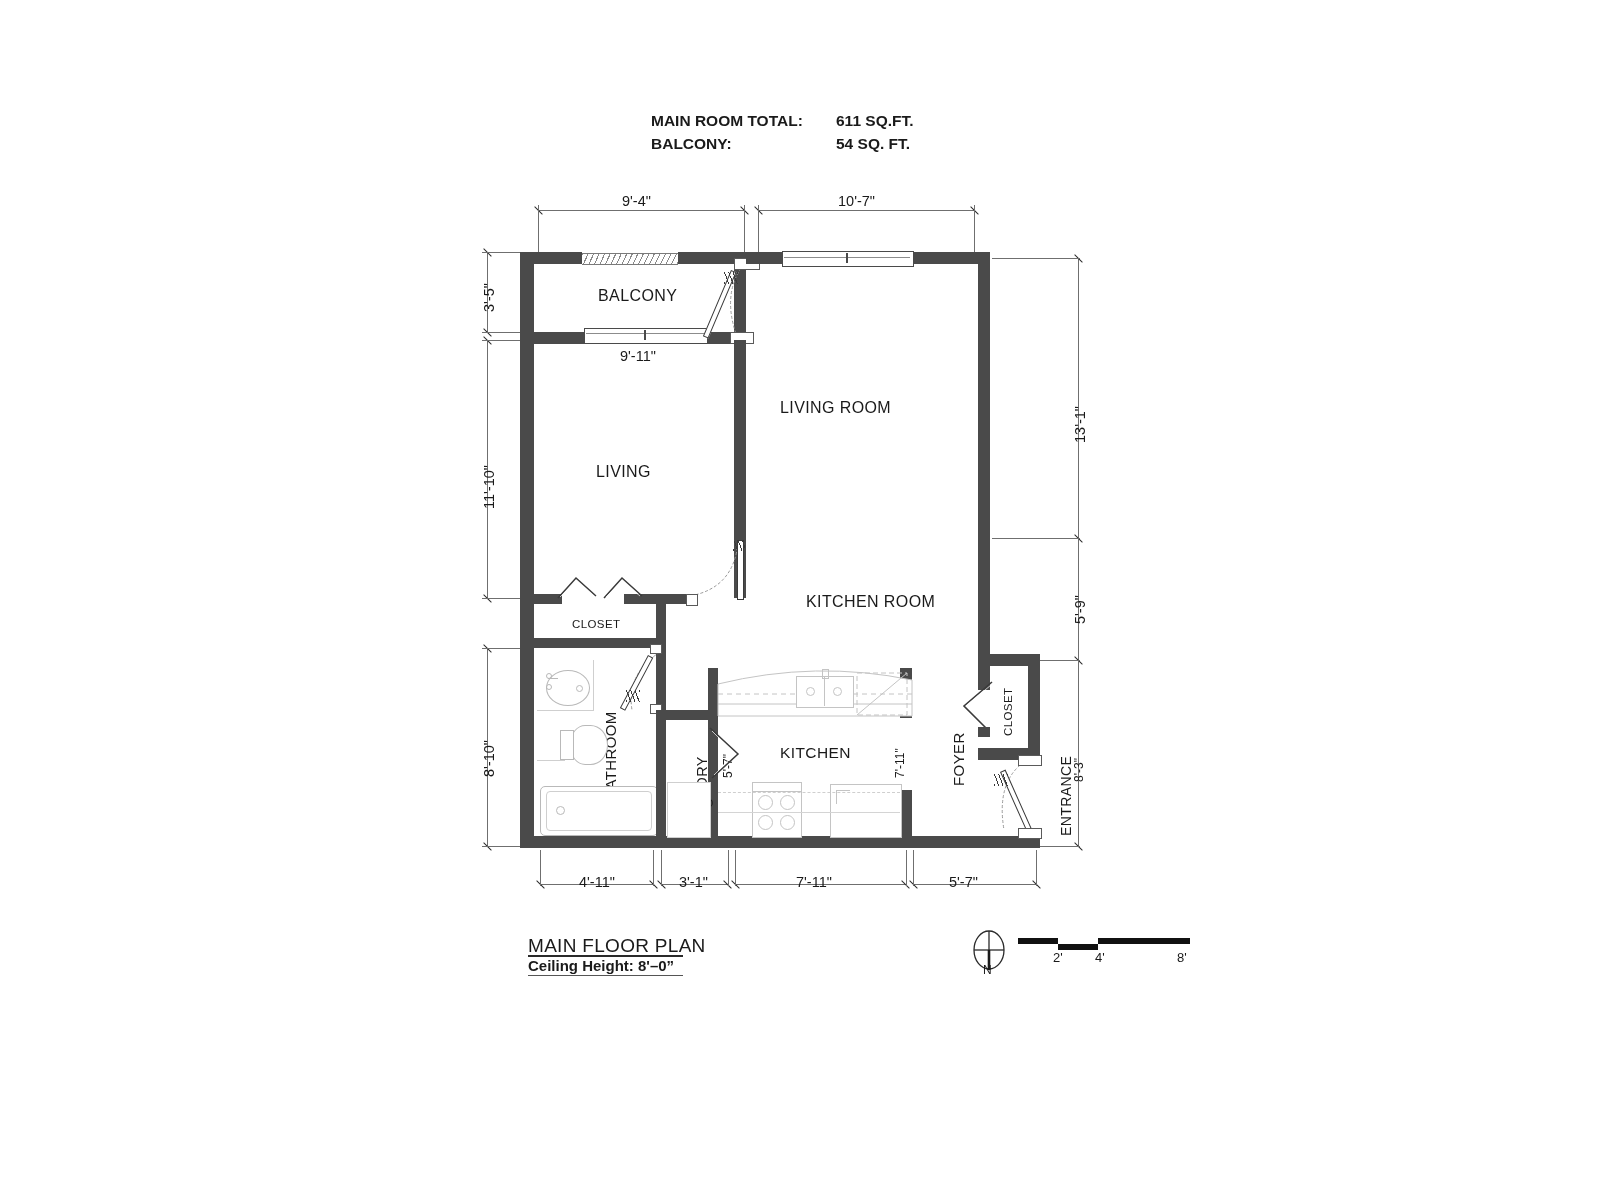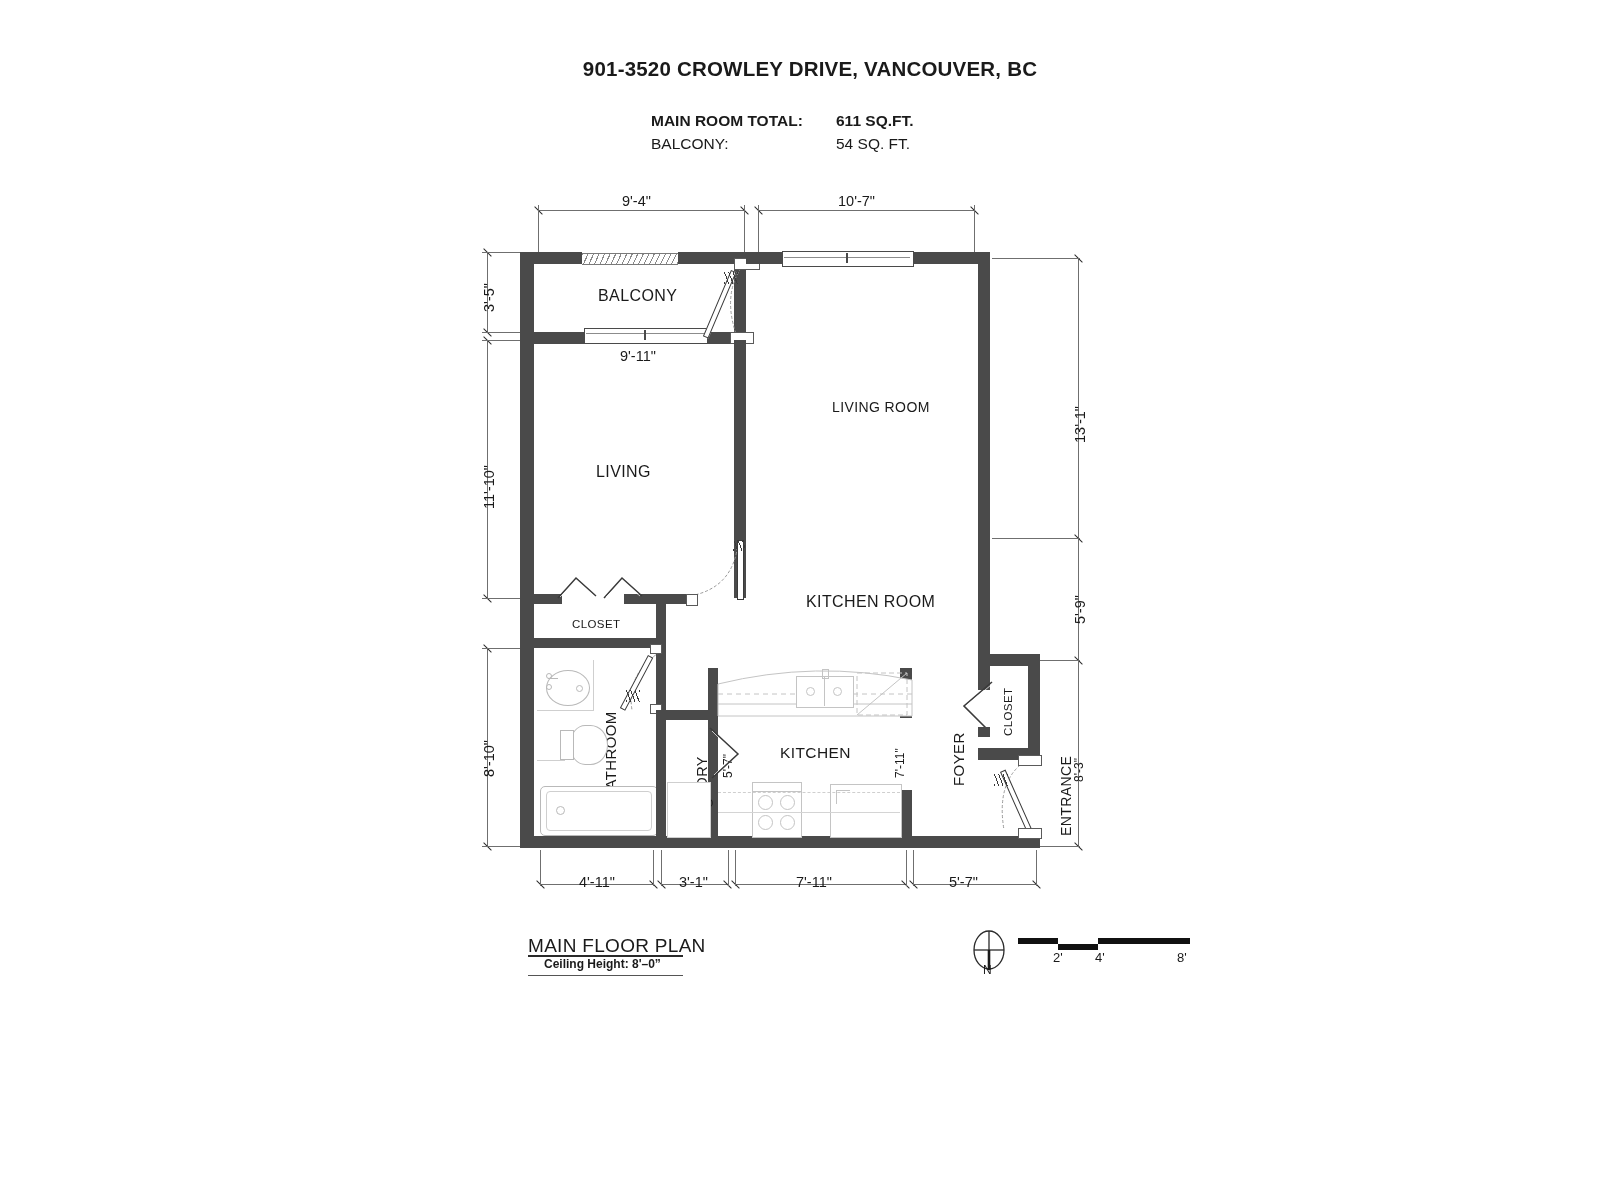--- a/index.html
+++ b/index.html
@@ -25,48 +25,47 @@
   .logo-text{position:absolute;left:0;top:88px;width:115px;text-align:center;
              font-size:20px;letter-spacing:1.2px;color:#a8a8a8;font-family:"Liberation Sans",sans-serif;}
   .logo-text sup{font-size:9px;vertical-align:super;}
 
   .title{position:absolute;left:460px;top:57px;width:700px;text-align:center;
          font-size:20.5px;font-weight:bold;letter-spacing:0.2px;}
   .tot-row{position:absolute;font-size:15.5px;}
   .tot-lbl{left:651px;}
   .tot-val{left:836px;}
   .r1{top:112px;font-weight:bold;}
-  .r2{top:135px;font-weight:normal;}
+  .r2{top:135px;font-weight:bold;}
 
   
   .wall{position:absolute;background:#4a4a4a;}
   .lbl{position:absolute;font-size:15.5px;letter-spacing:0.4px;white-space:nowrap;}
   .lbl-sm{position:absolute;font-size:11.5px;letter-spacing:0.4px;white-space:nowrap;}
   .vert{transform-origin:0 0;transform:rotate(-90deg);}
   .dim{position:absolute;font-size:14.5px;white-space:nowrap;}
   .dimv{position:absolute;font-size:14.5px;white-space:nowrap;transform-origin:0 0;transform:rotate(-90deg);}
   .dimsmv{position:absolute;font-size:12px;white-space:nowrap;transform-origin:0 0;transform:rotate(-90deg);}
   .exline{position:absolute;background:#6f6f6f;}
   .tick{position:absolute;width:11px;height:1px;background:#2a2a2a;transform-origin:center;transform:rotate(45deg);}
   .door-leaf{position:absolute;background:#2f2f2f;transform-origin:0 0;}
 
   
   .foot-title{position:absolute;left:528px;top:935px;font-size:19px;letter-spacing:0.3px;}
-  .foot-sub{position:absolute;left:528px;top:957px;font-size:12px;font-weight:bold;margin-left:16px;}
+  .foot-sub{position:absolute;left:528px;top:957px;font-size:15px;font-weight:bold;}
   .foot-rule{position:absolute;background:#2a2a2a;height:1.5px;}
   .n-letter{position:absolute;left:983px;top:963px;font-size:12px;}
   .sc-lbl{position:absolute;font-size:13px;}
 </style>
 </head>
 <body>
 
 <div id="stage">
 
 
-  <div class="title">901-3520 CROWLEY DRIVE, VANCOUVER, BC</div>
 
   <div class="tot-row tot-lbl r1">MAIN ROOM TOTAL:</div>
   <div class="tot-row tot-val r1">611 SQ.FT.</div>
   <div class="tot-row tot-lbl r2">BALCONY:</div>
   <div class="tot-row tot-val r2">54 SQ. FT.</div>
 
   <div class="exline" style="left:538px;top:210px;width:206px;height:1px;"></div>
   <div class="tick" style="left:533px;top:210px;"></div>
   <div class="tick" style="left:739px;top:210px;"></div>
   <div class="dim" style="left:622px;top:193px;">9'-4"</div>
@@ -300,21 +299,21 @@
   <div style="position:absolute;left:780px;top:815px;width:13px;height:13px;border:1px solid #c4c4c4;border-radius:50%;"></div>
 
   <div style="position:absolute;left:830px;top:784px;width:70px;height:52px;border:1px solid #c4c4c4;background:#fff;"></div>
   <div style="position:absolute;left:836px;top:790px;width:1px;height:14px;background:#c4c4c4;"></div>
   <div style="position:absolute;left:836px;top:790px;width:14px;height:1px;background:#c4c4c4;"></div>
   <div style="position:absolute;left:718px;top:812px;width:182px;height:1px;background:#d4d4d4;"></div>
   <div style="position:absolute;left:718px;top:792px;width:182px;height:0;border-top:1px dashed #cfcfcf;"></div>
 
   <div class="lbl" style="left:598px;top:287px;font-size:16px;">BALCONY</div>
   <div class="lbl" style="left:596px;top:463px;font-size:16px;">LIVING</div>
-  <div class="lbl" style="left:832px;top:399px;font-size:14px;">LIVING ROOM</div>
+  <div class="lbl" style="left:780px;top:399px;font-size:16px;">LIVING ROOM</div>
   <div class="lbl" style="left:806px;top:593px;font-size:16px;">KITCHEN ROOM</div>
   <div class="lbl vert" style="left:950px;top:786px;font-size:15px;">FOYER</div>
 
   <div class="foot-title">MAIN FLOOR PLAN</div>
   <div class="foot-rule" style="left:528px;top:955px;width:155px;"></div>
   <div class="foot-sub">Ceiling Height: 8'–0”</div>
   <div class="foot-rule" style="left:528px;top:975px;width:155px;height:1px;background:#555;"></div>
 
   <svg style="position:absolute;left:972px;top:930px;width:34px;height:42px;">
     <ellipse cx="17" cy="20" rx="15" ry="19" fill="none" stroke="#2a2a2a" stroke-width="1.3"></ellipse>

